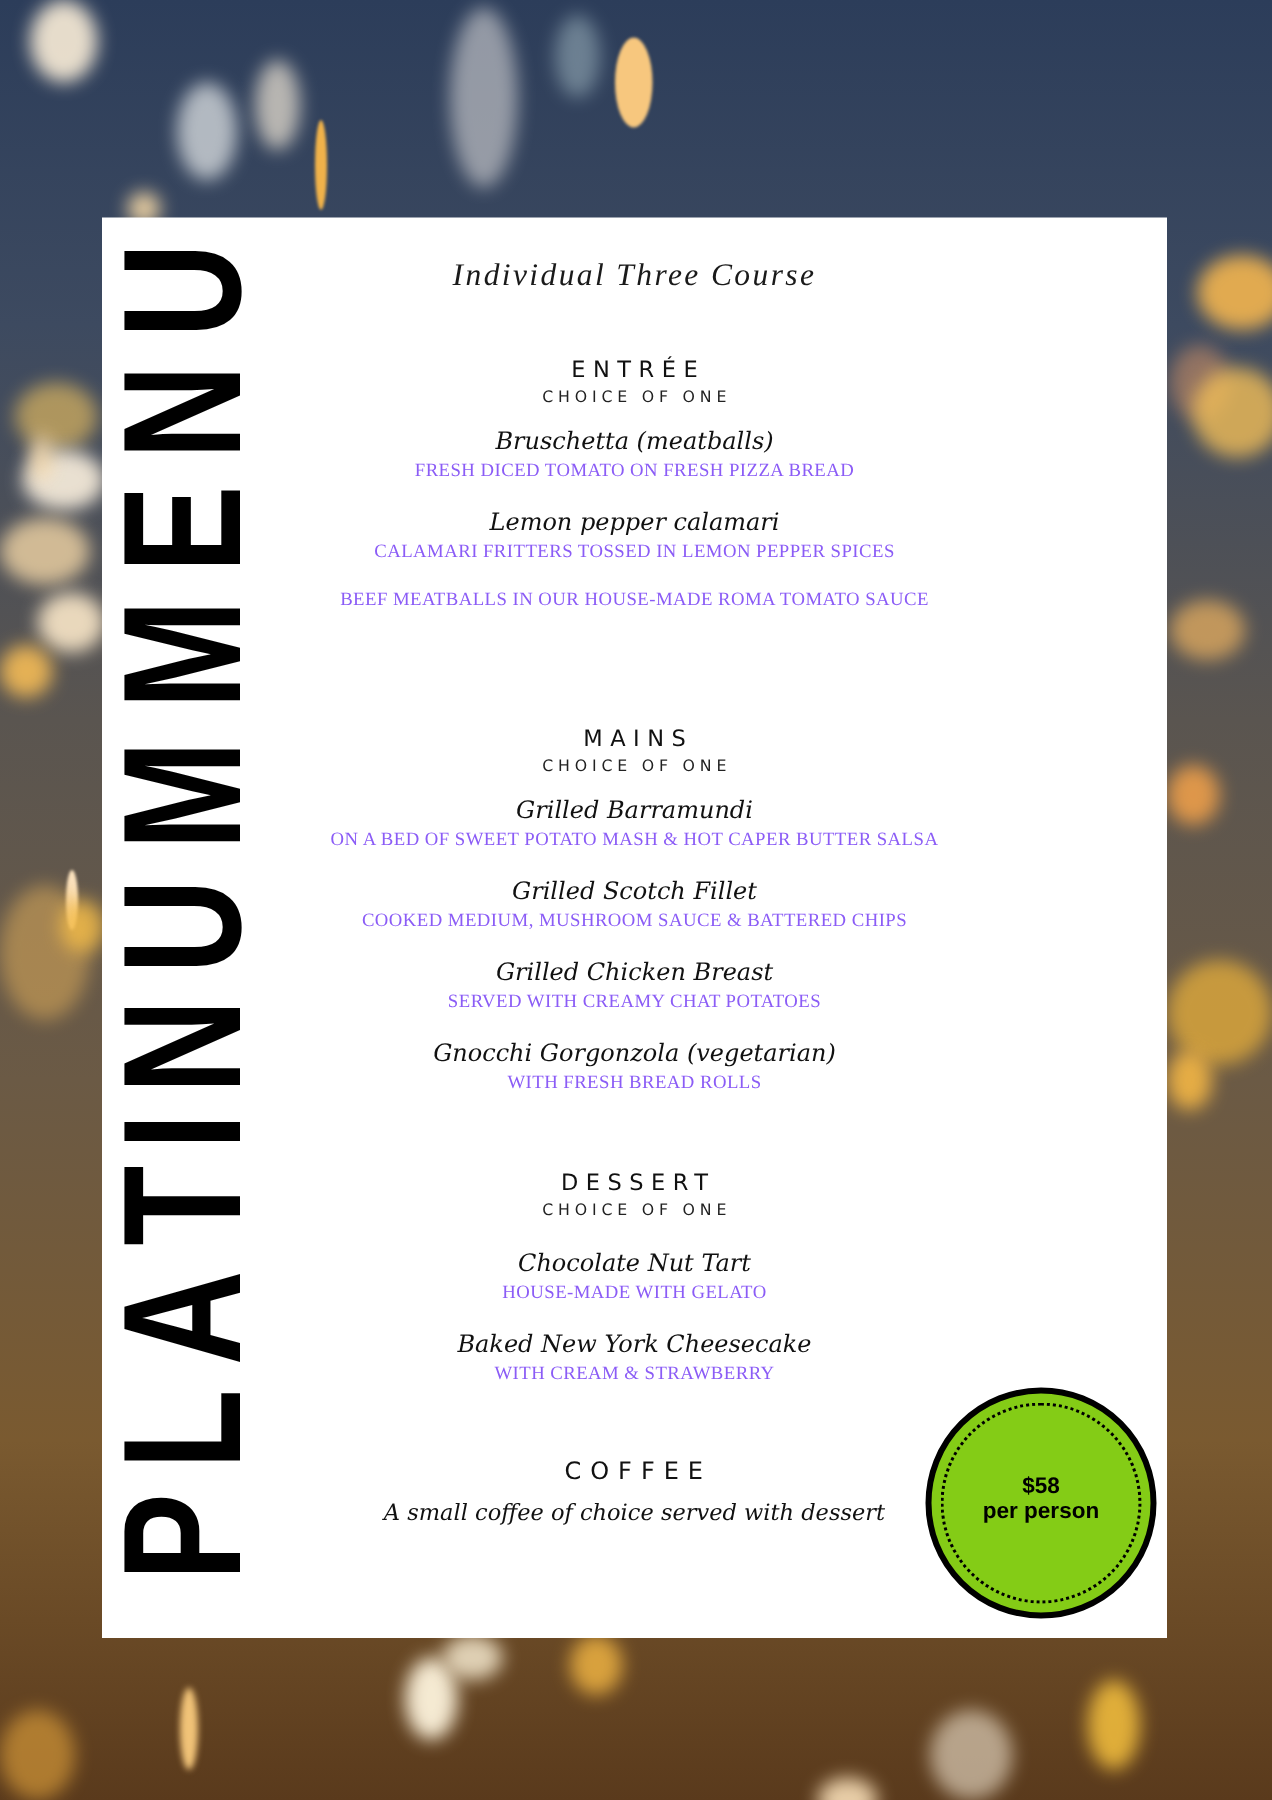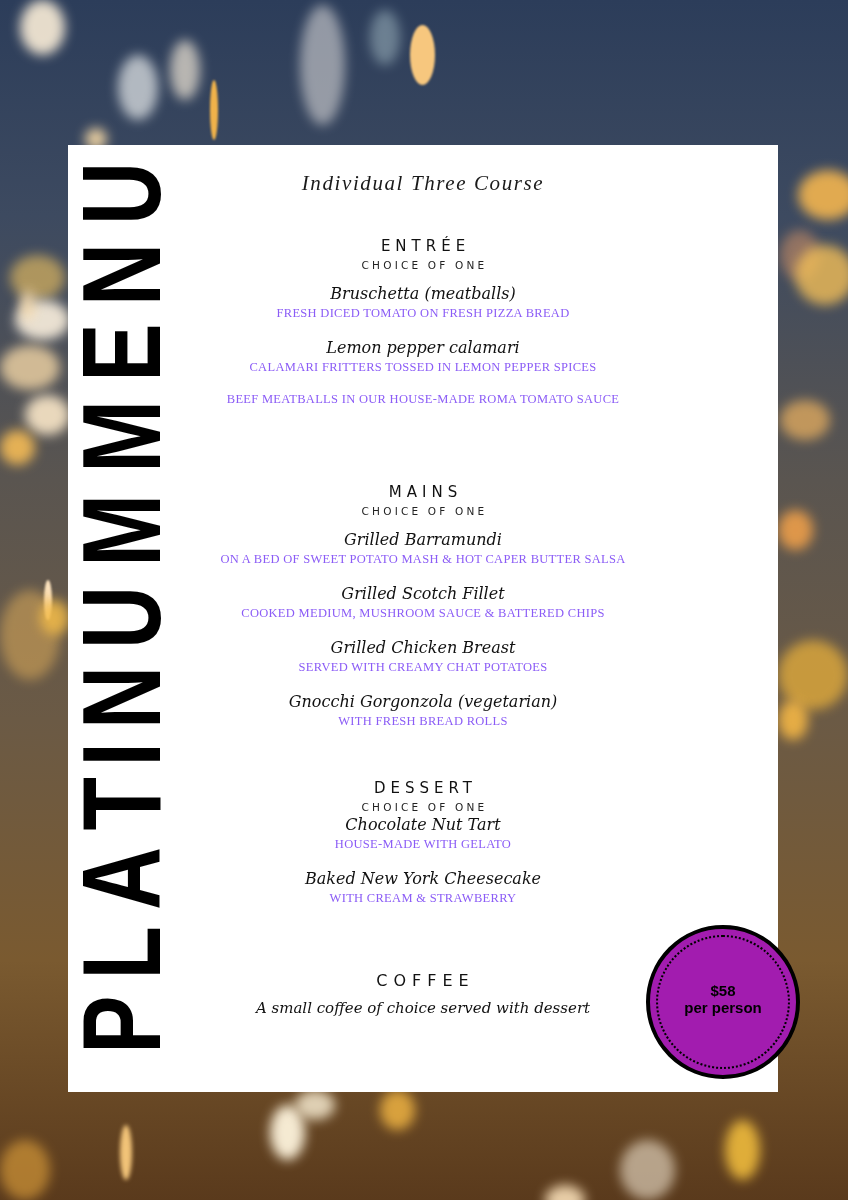--- a/index.html
+++ b/index.html
@@ -92,25 +92,25 @@
       font-style: italic;
       font-size: 15px;
       color: #111;
       line-height: 22px;
       margin-top: 7px;
       white-space: nowrap;
     }
 
     .price-badge {
       position: absolute;
-      left: 646px; top: 925px;
+      left: 617px; top: 925px;
       width: 154px; height: 154px;
       border: 4px solid #000;
       border-radius: 50%;
-      background: #a21caf;
+      background: #84cc16;
     }
     .price-badge .dots {
       position: absolute; inset: 6px;
       border: 2px dotted #000;
       border-radius: 50%;
     }
     .price-badge .price-text {
       position: absolute; left: 0; right: 0; top: 53px;
       text-align: center;
       font-family: "Liberation Sans", sans-serif;
@@ -212,21 +212,21 @@
     </div>
     <div style="margin-top:16px">
       <div class="item-name">Gnocchi Gorgonzola (vegetarian)</div>
       <div class="item-desc">WITH FRESH BREAD ROLLS</div>
     </div>
   </div>
 
   <div class="section" style="top:634px">
     <div class="section-heading">DESSERT</div>
     <div class="section-sub">CHOICE OF ONE</div>
-    <div style="">
+    <div style="margin-top:17px">
       <div class="item-name">Chocolate Nut Tart</div>
       <div class="item-desc">HOUSE-MADE WITH GELATO</div>
     </div>
     <div style="margin-top:16px">
       <div class="item-name">Baked New York Cheesecake</div>
       <div class="item-desc">WITH CREAM &amp; STRAWBERRY</div>
     </div>
   </div>
 
   <div class="section" style="top:827px">

